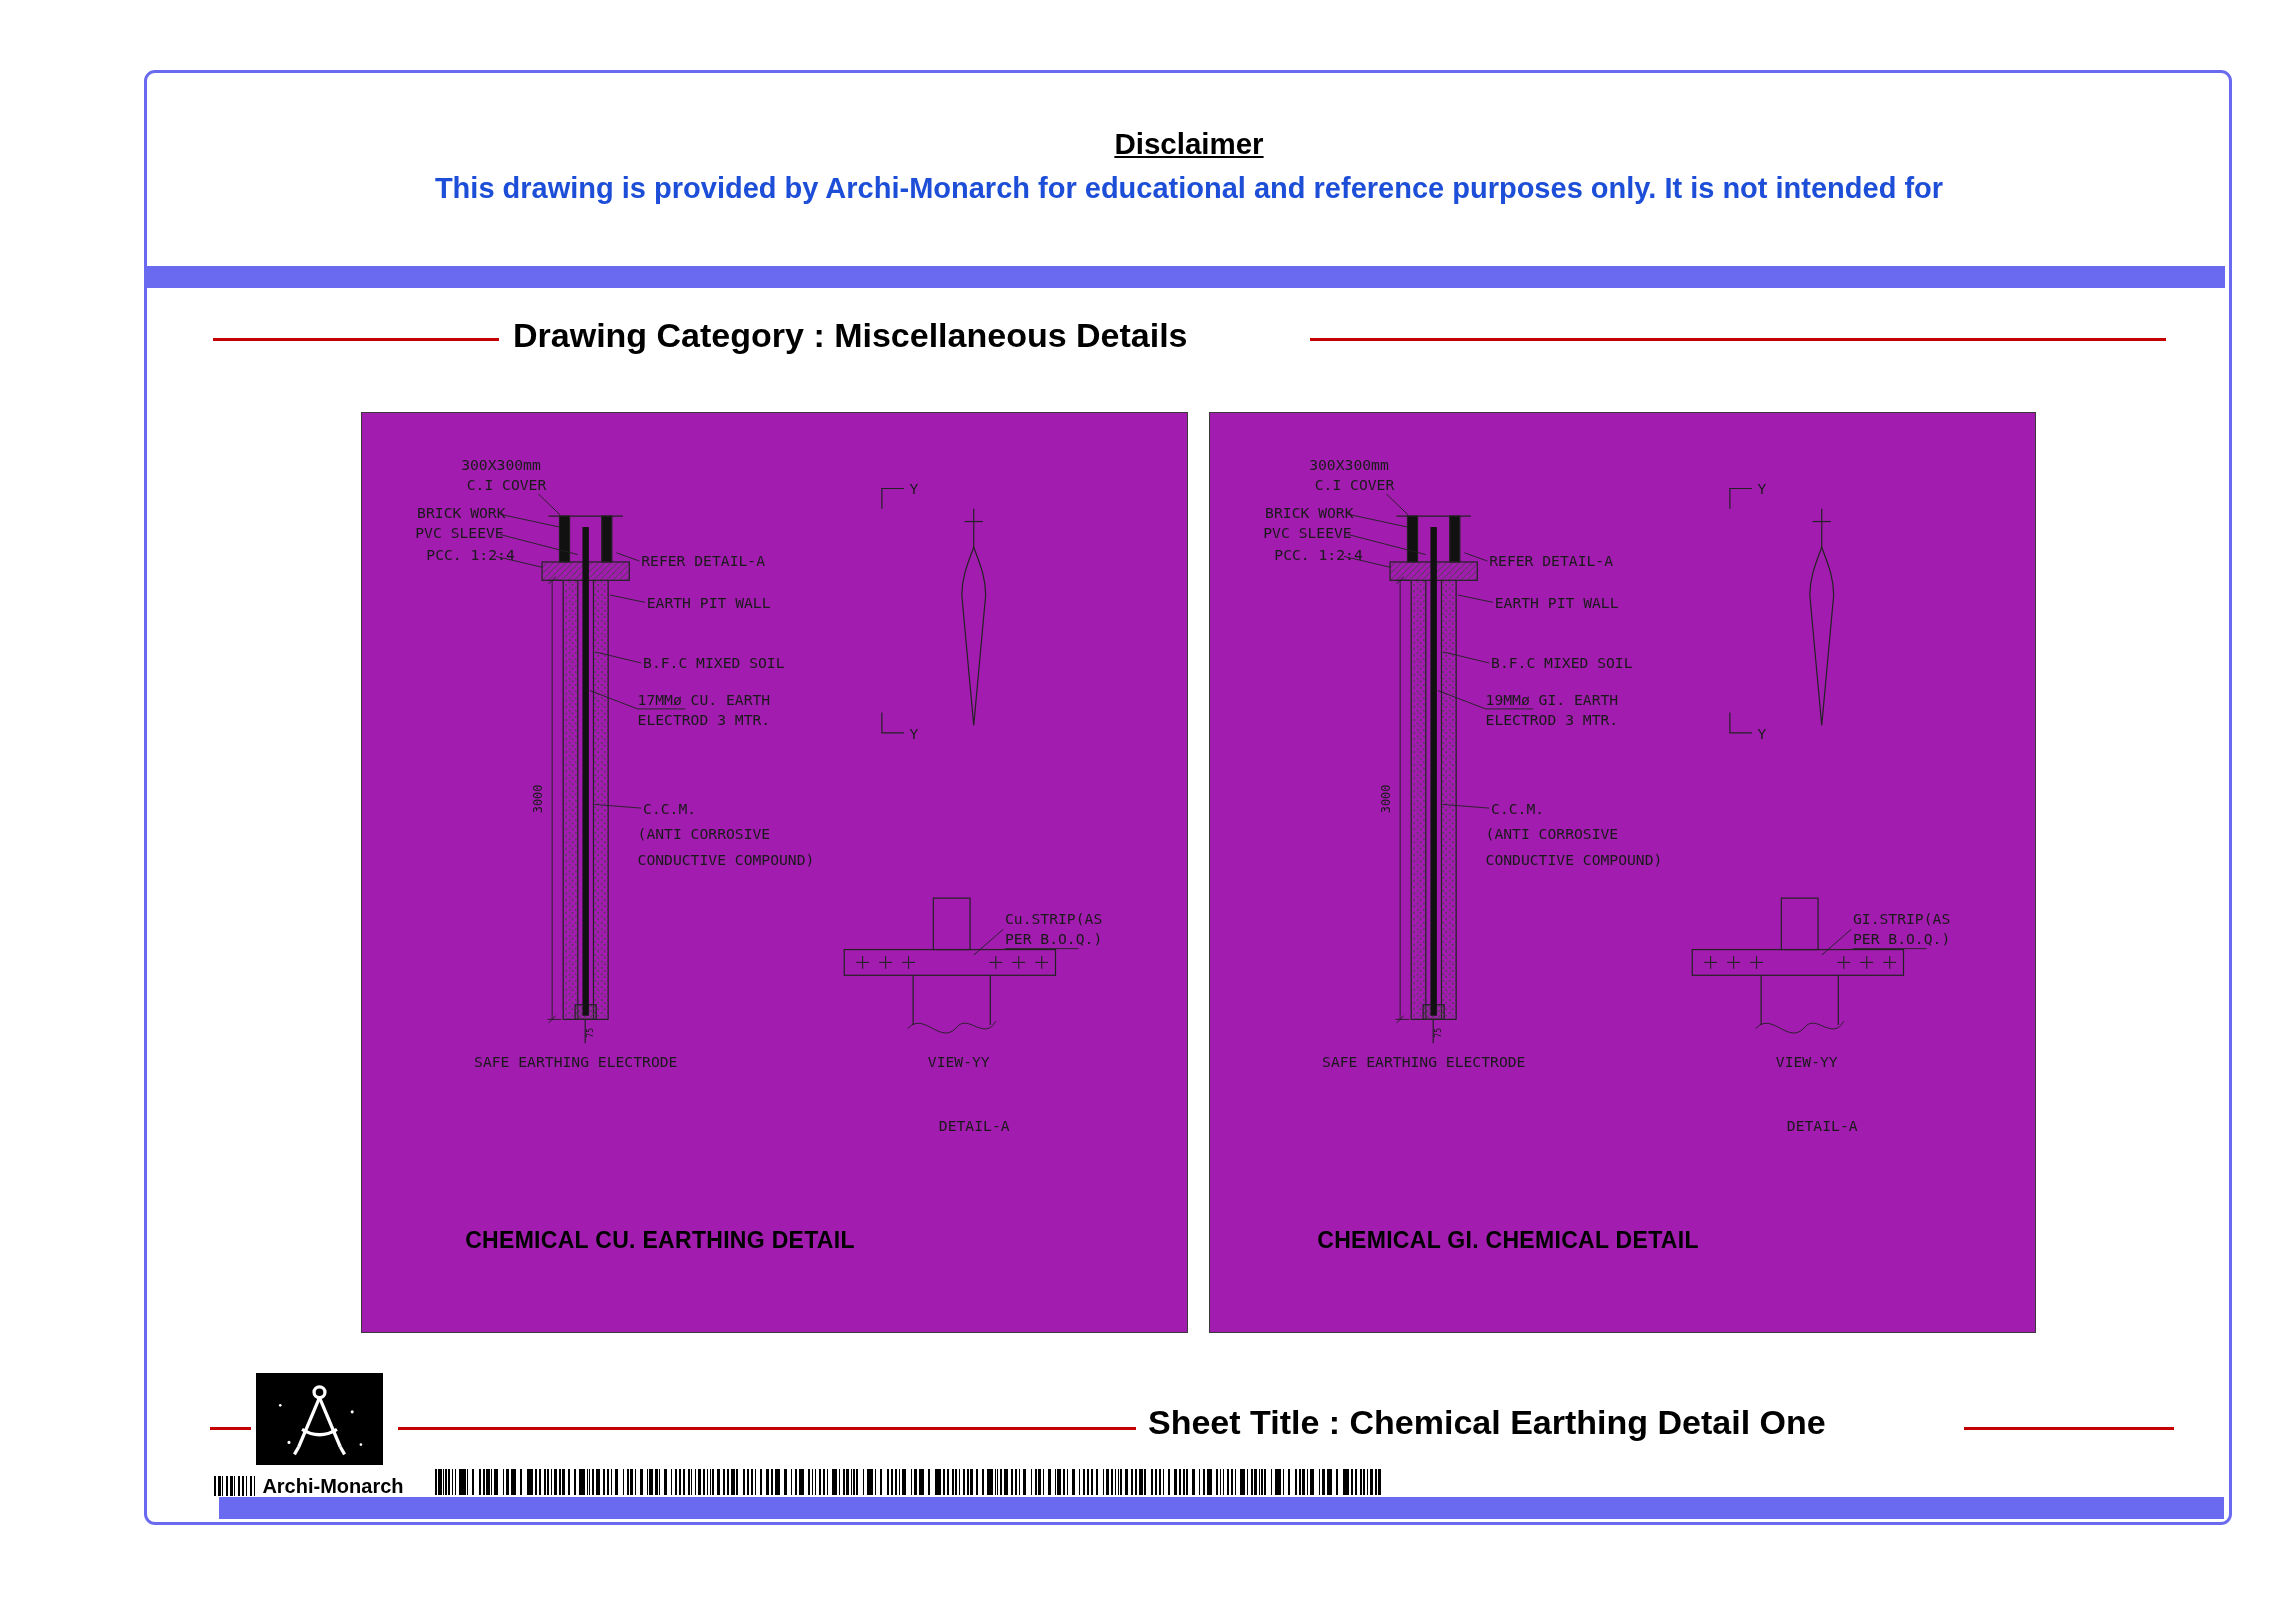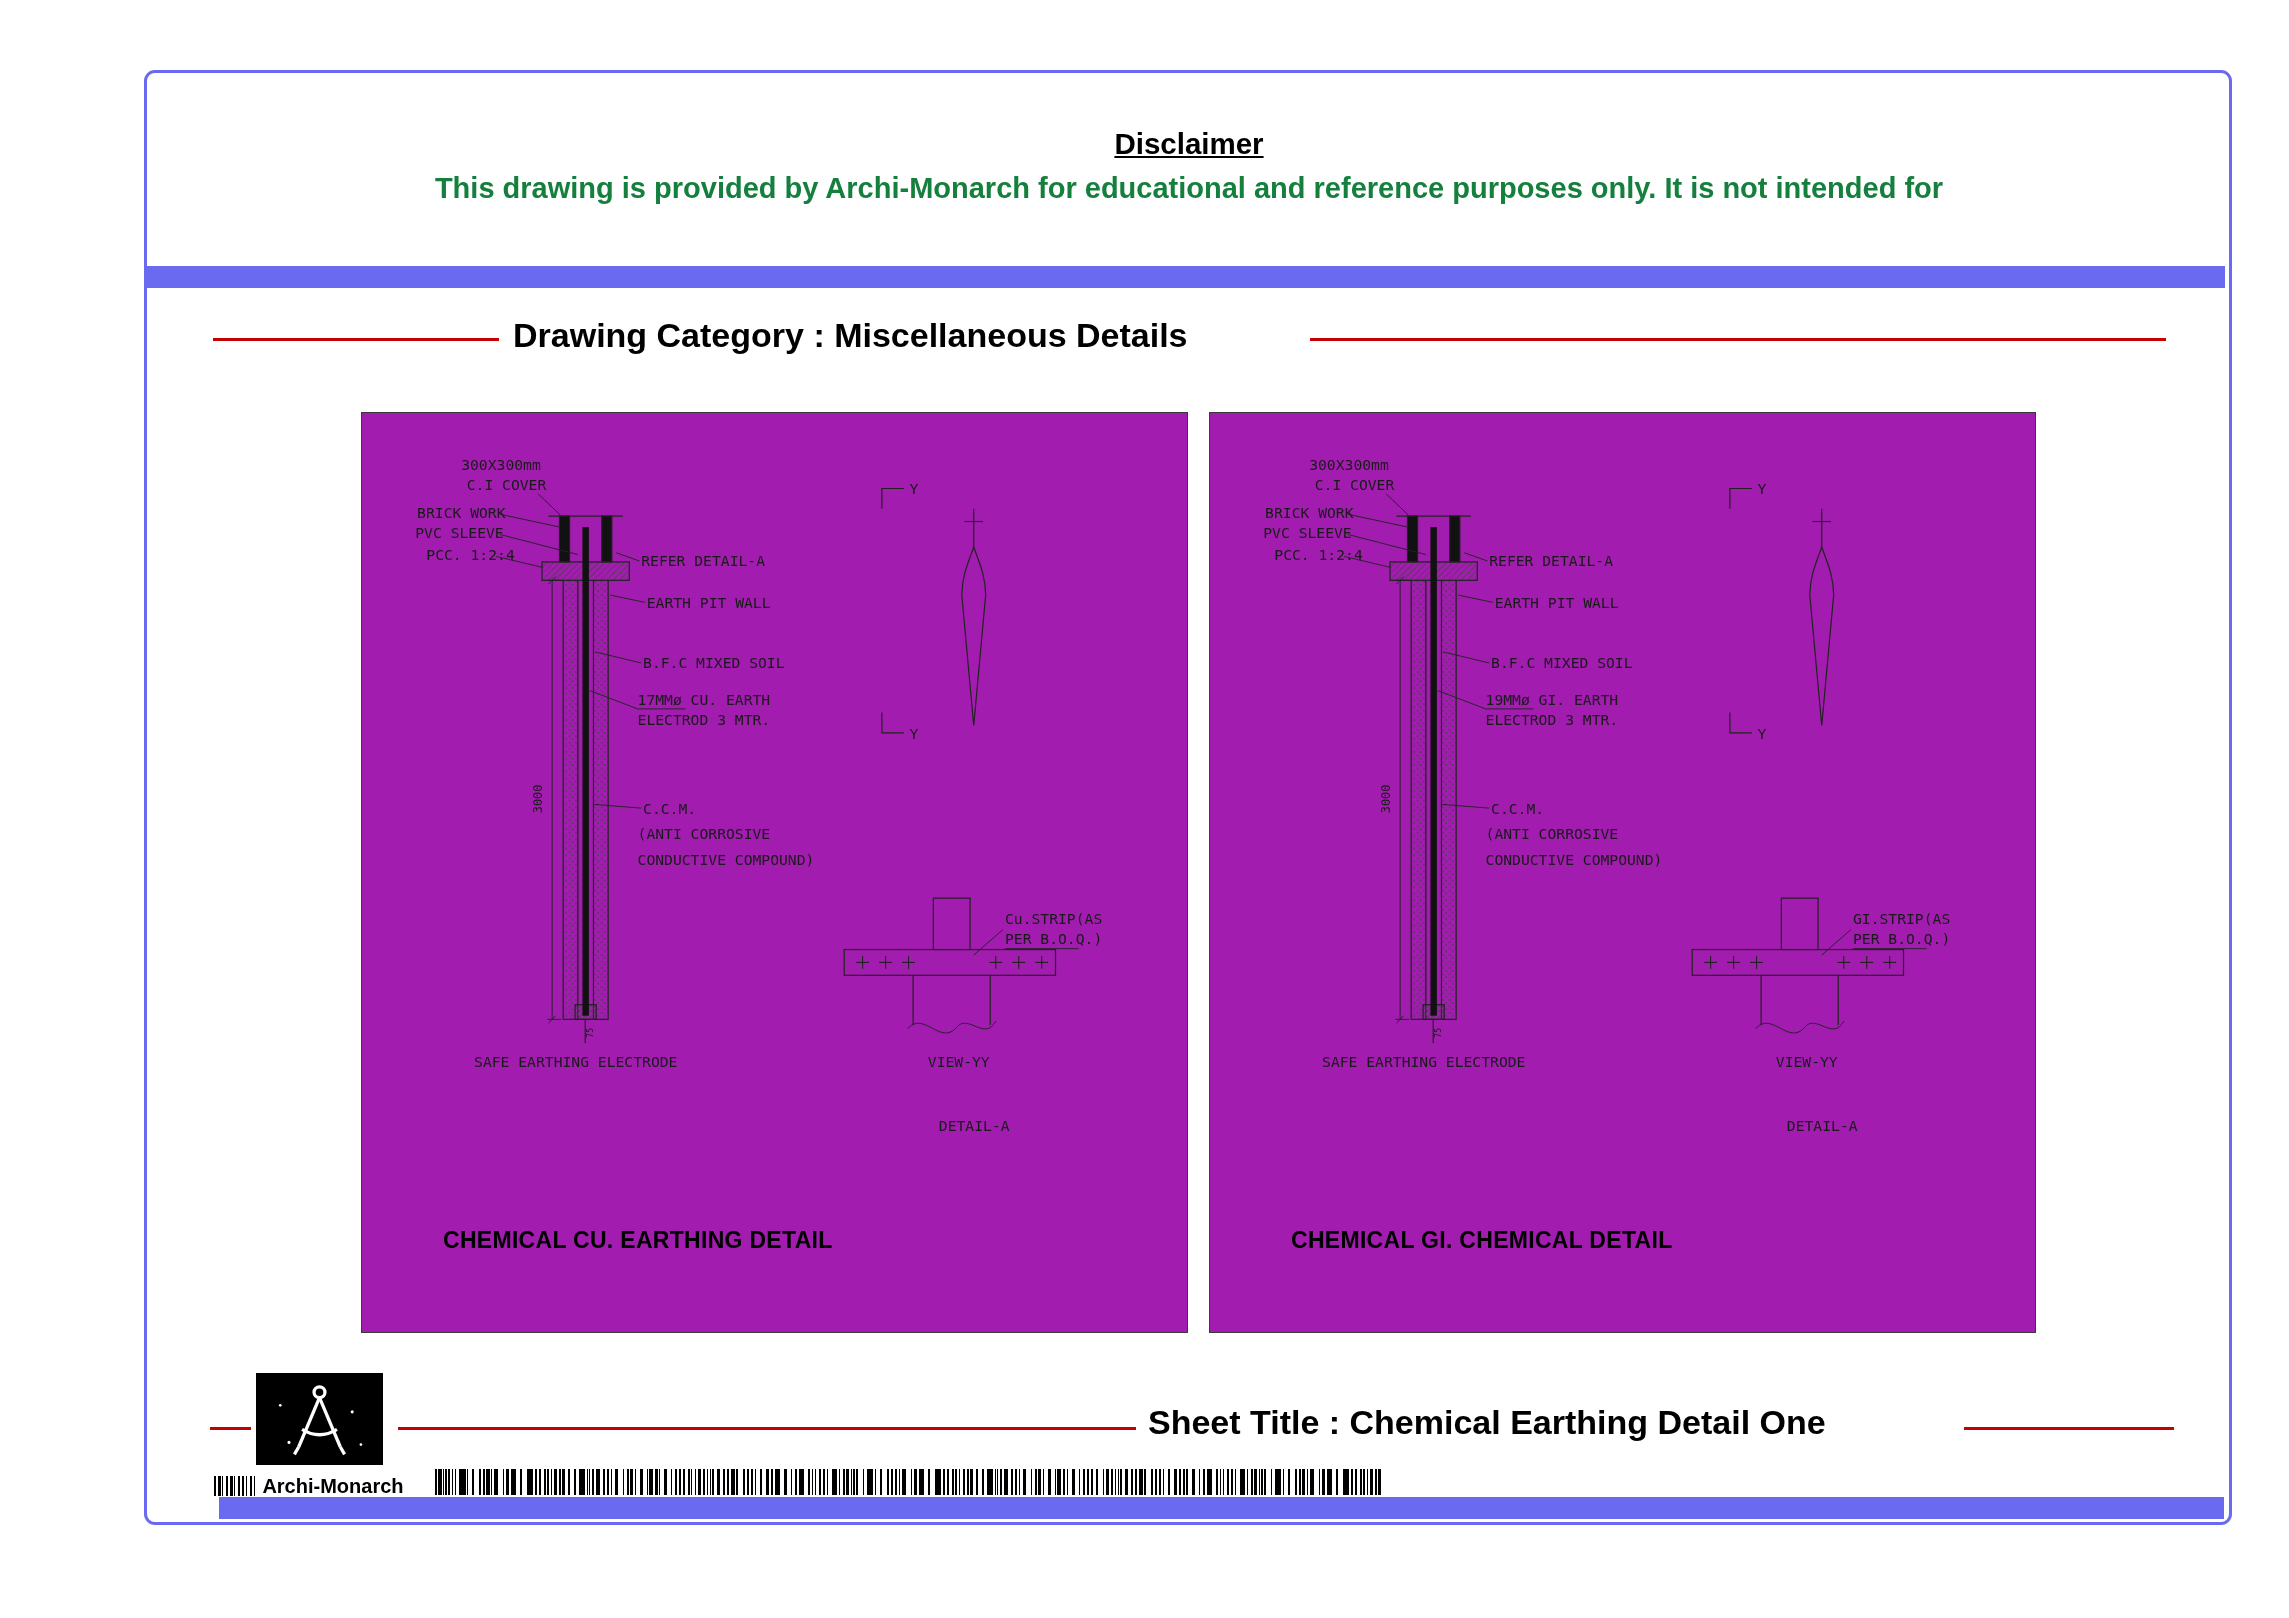--- a/index.html
+++ b/index.html
@@ -5,39 +5,39 @@
   * { margin:0; padding:0; box-sizing:border-box; }
   body { background:#ffffff; font-family:"Liberation Sans", sans-serif; }
   .page { position:relative; width:2290px; height:1619px; background:#fff; overflow:hidden;margin-left:44px; }
 
   .sheet-border { position:absolute; left:100px; top:70px; width:2088px; height:1455px;
                   border:3.7px solid #6a6af0; border-radius:11px; }
 
   .disc-title { position:absolute; left:0; right:0; top:127px; text-align:center;
                 font-size:29.5px; font-weight:bold; text-decoration:underline; color:#000; }
   .disc-line { position:absolute; left:120px; right:120px; text-align:center;
-               font-size:29px; font-weight:bold; color:#15803d; }
+               font-size:29px; font-weight:bold; color:#1d4ed8; }
   .disc-line.l1 { top:172px; }
   .disc-line.l2 { top:212px; }
 
   .bar-blue { position:absolute; background:#6a6af0; }
   .bar-top { left:103px; top:266px; width:2078px; height:22px; }
   .bar-bottom { left:175px; top:1497px; width:2005px; height:22px; }
 
   .rule-red { position:absolute; height:2.8px; background:#c40000; }
   .cat-rule-left  { left:169px; top:338px; width:286px; }
   .cat-rule-right { left:1266px; top:338px; width:856px; }
   .cat-label { position:absolute; left:469px; top:316px; font-size:34px; font-weight:bold; color:#000; white-space:nowrap; }
 
   .panel { position:absolute; top:412px; width:827px; height:921px;
            border:1.8px solid #3a3a3a; background:#a21caf; }
   #panel-0 { left:317px; }
   #panel-1 { left:1165px; }
   .panel svg.cad { position:absolute; left:0; top:0; width:823px; height:917px; }
-  .panel-title { position:absolute; left:81px; top:814px; width:434px; 
+  .panel-title { position:absolute; left:81px; top:814px; width:434px; text-align:center;
                  font-size:23px; font-weight:bold; letter-spacing:0.3px; color:#000; white-space:nowrap; }
 
   .ft-rule-a { left:166px; top:1427px; width:41px; }
   .ft-rule-b { left:354px; top:1427px; width:738px; }
   .ft-rule-c { left:1920px; top:1427px; width:210px; }
   .sheet-title { position:absolute; left:1104px; top:1403px; font-size:34px; font-weight:bold;
                  color:#000; white-space:nowrap;text-align:center; }
 
   .logo-box { position:absolute; left:212px; top:1373px; width:127px; height:92px; background:#000; }
   .logo-box svg { position:absolute; left:9.2px; top:5.5px; width:109px; height:81px; }

